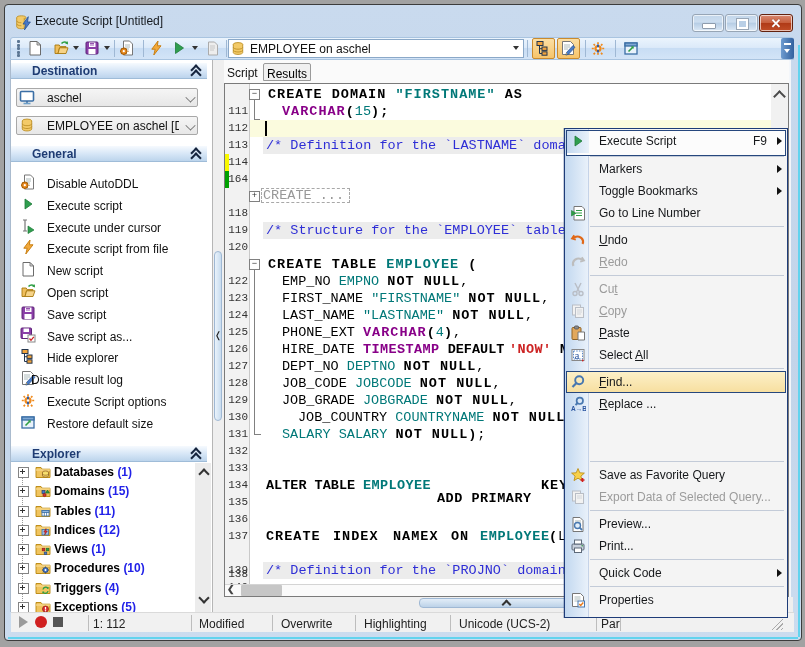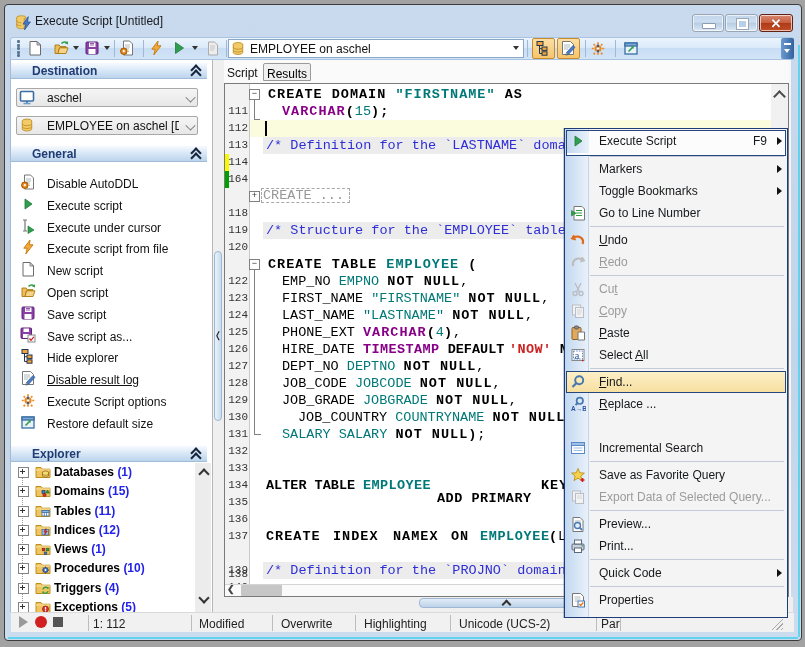--- a/index.html
+++ b/index.html
@@ -218,21 +218,21 @@
         <rect x="2" y="1.5" width="6" height="4" fill="#F3A43B" stroke="#24364F"></rect>
         <rect x="7" y="7" width="5" height="3.4" fill="#F3A43B" stroke="#24364F"></rect>
         <rect x="7" y="11.8" width="5" height="3.4" fill="#F3A43B" stroke="#24364F"></rect>
         <path d="M4.5 5.5v8h2.5M4.5 8.7h2.5" fill="none" stroke="#24364F"></path>
       </svg><span style="position:absolute;left:27px;top:3px;">Hide explorer</span></div>
 <div class="litem" style="top:370px;"><svg width="16" height="16" viewBox="0 0 16 16">
         <path d="M2.5 1.5h8l3 3v10h-11z" fill="#fff" stroke="#777"></path>
         <path d="M4 5h6M4 7h6M4 9h4" stroke="#9aa" stroke-width=".8"></path>
         <path d="M6.5 12.5 13 5.5l2 1.8-6.5 7-2.6.8z" fill="#4A7CC8" stroke="#2A5288" stroke-width=".7"></path>
         <path d="M6.5 12.5l.9 1.6-1.5.4z" fill="#E8B04A"></path>
-      </svg><span style="position:absolute;left:27px;top:3px;text-decoration:underline;">Disable result log</span></div>
+      </svg><span style="position:absolute;left:11px;top:3px;">Disable result log</span></div>
 <div class="litem" style="top:392px;"><svg width="16" height="16" viewBox="0 0 16 16">
         <circle cx="8" cy="8.5" r="3.6" fill="#F08A1C"></circle>
         <g stroke="#F08A1C" stroke-width="1.7">
           <path d="M8 2.2v2M8 12.8v2M1.8 8.5h2M12.2 8.5h2M3.6 4.1l1.4 1.4M11 12.9l1.4 1.4M12.4 4.1 11 5.5M5 12.9l-1.4 1.4"></path>
         </g>
         <path d="M8 4.5v8" stroke="#2A55A0" stroke-width="1.8"></path>
         <circle cx="8" cy="8.5" r="1.3" fill="#fff"></circle>
       </svg><span style="position:absolute;left:27px;top:3px;">Execute Script options</span></div>
 <div class="litem" style="top:414px;"><svg width="16" height="16" viewBox="0 0 16 16">
         <rect x="2" y="3" width="12" height="11" fill="#E9F2FB" stroke="#3A6EA5" stroke-width="1.3"></rect>
@@ -531,28 +531,20 @@
         <div class="mtx"><u>F</u>ind...</div>
       </div>
 <div class="mi" style="top:264px;height:22px;">
         <div class="ab" style="left:4px;top:3px;width:16px;height:16px;"><svg width="16" height="16" viewBox="0 0 16 16">
             <circle cx="9.8" cy="4.8" r="3.2" fill="none" stroke="#4878B0" stroke-width="1.7"></circle>
             <path d="M7.4 7.2 5.5 9" stroke="#4878B0" stroke-width="1.9"></path>
             <text x="1" y="14.5" font-family="Liberation Sans" font-size="6.5" font-weight="bold" fill="#2A55A0">A→B</text>
           </svg></div>
         <div class="mtx"><u>R</u>eplace ...</div>
       </div>
-<div class="mi" style="top:308px;height:22px;">
-        <div class="ab" style="left:4px;top:3px;width:16px;height:16px;"><svg width="16" height="16" viewBox="0 0 16 16">
-            <rect x="1.5" y="2.5" width="13" height="11" fill="#fff" stroke="#5A88C8"></rect>
-            <rect x="1.5" y="2.5" width="13" height="3" fill="#9CC0E8" stroke="#5A88C8"></rect>
-            <path d="M3.5 8h9M3.5 10.5h9" stroke="#9CC0E8" stroke-width="1.1"></path>
-          </svg></div>
-        <div class="mtx">Incremental Search</div>
-      </div>
 <div class="msep" style="top:332px;"></div>
 <div class="mi" style="top:335px;height:22px;">
         <div class="ab" style="left:4px;top:3px;width:16px;height:16px;"><svg width="16" height="16" viewBox="0 0 16 16">
             <path d="M8 1.5 9.8 5.8l4.6.3-3.5 3 1.1 4.5L8 11.2 4 13.6l1.1-4.5-3.5-3 4.6-.3z" fill="#F8D14A" stroke="#B8860B" stroke-width=".8"></path>
             <path d="M12.5 11v4M10.5 13h4" stroke="#D02020" stroke-width="1.6"></path>
           </svg></div>
         <div class="mtx">Save as Favorite Query</div>
       </div>
 <div class="mi dis" style="top:357px;height:22px;">
         <div class="ab" style="left:4px;top:3px;width:16px;height:16px;"><svg width="16" height="16" viewBox="0 0 16 16">

